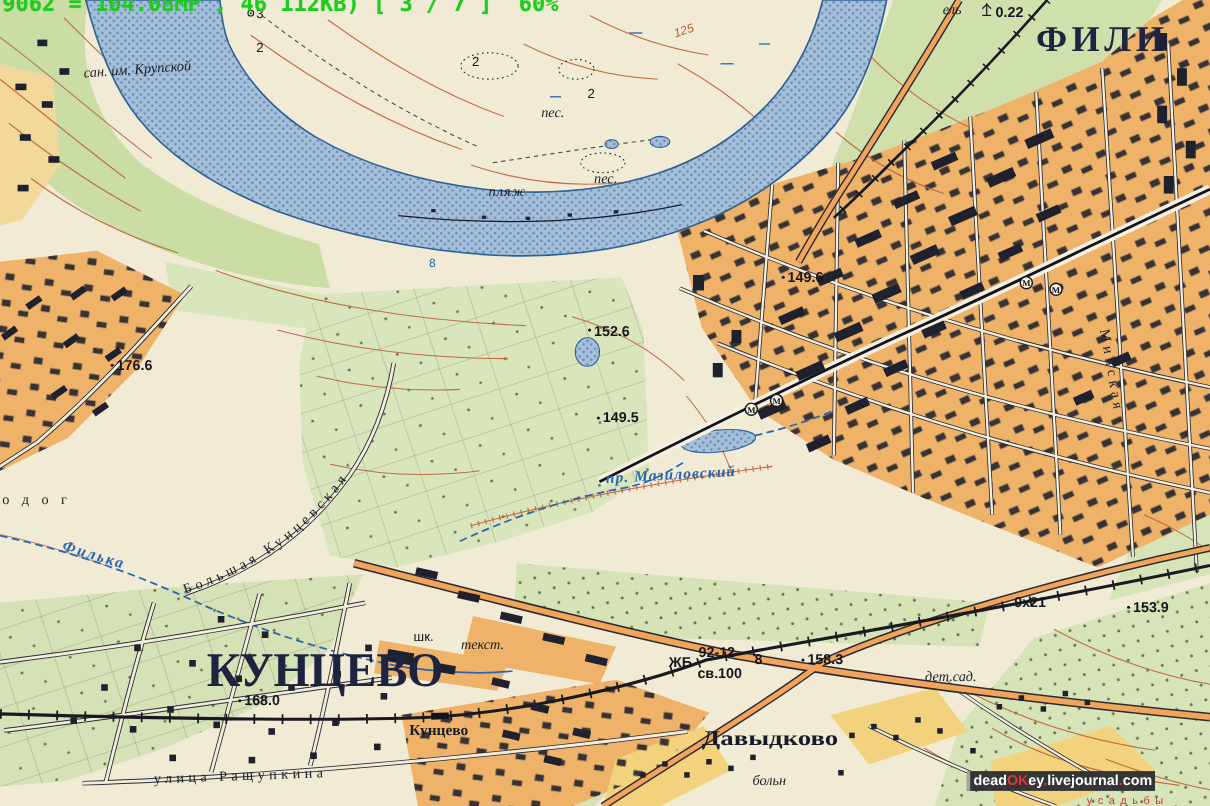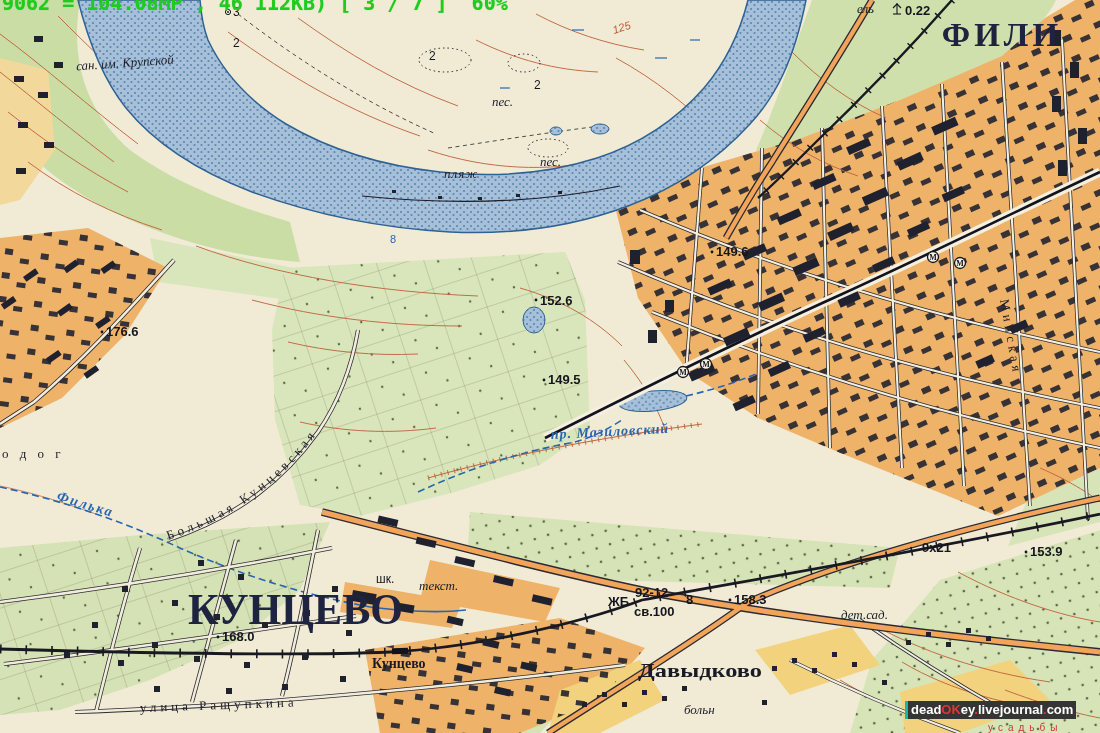--- a/index.html
+++ b/index.html
@@ -2,22 +2,22 @@
 <html><head>
 <meta charset="utf-8">
 <style>
   html,body{margin:0;padding:0;background:#222;}
   #stage{position:relative;width:1100px;height:733px;overflow:hidden;background:#f1ebd6;
          font-family:"Liberation Sans",sans-serif;}
   #stage svg{position:absolute;left:0;top:0;display:block;}
   .viewer-status{position:absolute;left:2px;top:-9px;z-index:40;
       font:600 20px "DejaVu Sans Mono",monospace;color:#1ecb1e;white-space:pre;
       text-shadow:0 0 1px rgba(30,203,30,.6);}
-  .watermark{position:absolute;left:905px;top:701px;z-index:40;background:#353535;
-      border-left:3px solid #14b8a6;padding:1px 3px 2px 3px;
+  .watermark{position:absolute;left:879px;top:701px;z-index:40;background:#353535;
+      border-left:3px solid #a3a3a3;padding:1px 3px 2px 3px;
       font:700 13px "Liberation Sans",sans-serif;color:#fff;letter-spacing:0;}
   .watermark .red{color:#e03535;}
   
   text{user-select:none;}
   .t-city{font-family:"Liberation Serif",serif;font-weight:700;fill:#1e2340;}
   .t-town{font-family:"Liberation Serif",serif;font-weight:600;fill:#181a26;}
   .t-it{font-family:"Liberation Serif",serif;font-style:italic;font-size:13px;fill:#1b1c26;}
   .t-hydro{font-family:"Liberation Serif",serif;font-style:italic;font-weight:700;
            font-size:14px;fill:#2a66b0;}
   .t-elev{font-family:"Liberation Sans",sans-serif;font-weight:600;font-size:13px;fill:#15151d;}

